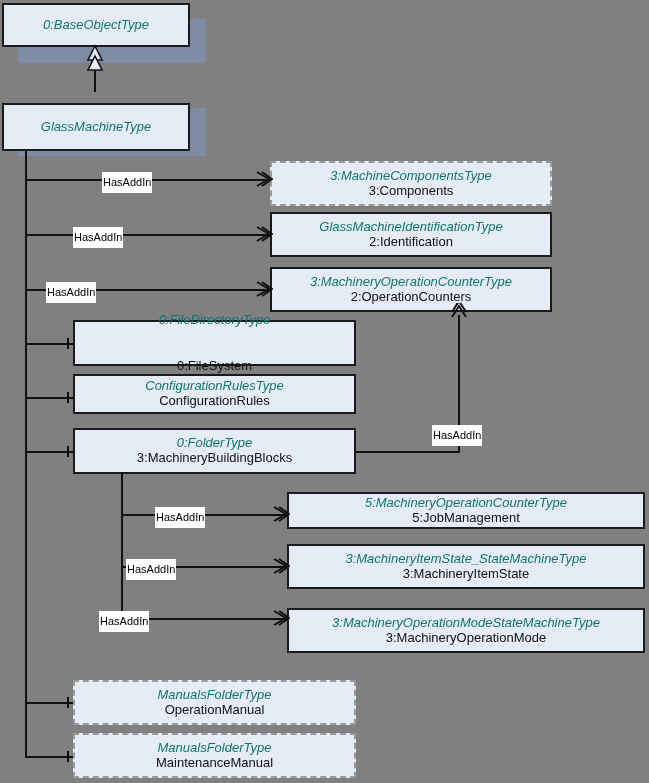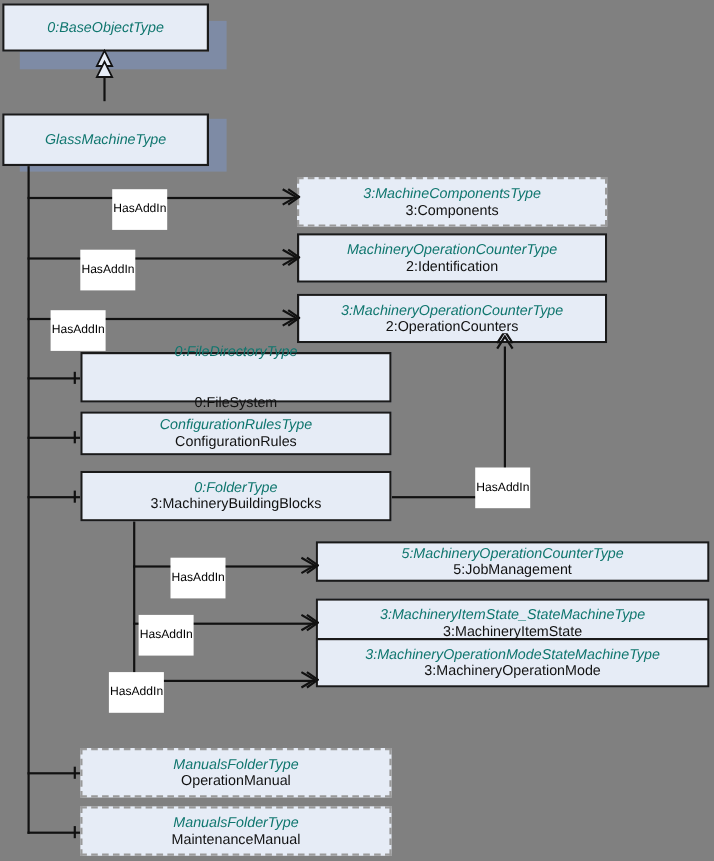--- a/index.html
+++ b/index.html
@@ -61,21 +61,21 @@
     width: 0;
     border-left: 2px solid #111;
     z-index: 3;
   }
   .edge-label {
     position: absolute;
     background: #ffffff;
     color: #000;
     font-size: 11px;
     line-height: 13px;
-    padding: 12px 1px;
+    padding: 4px 1px;
     white-space: nowrap;
     z-index: 8;
   }
   .arrow-open {
     position: absolute;
     z-index: 6;
   }
   .tick {
     position: absolute;
     width: 0;
@@ -178,21 +178,21 @@
   <div class="node" style="left:2px; top:103px; width:188px; height:48px;">
     <span class="type">GlassMachineType</span>
   </div>
 
   <div class="node dashed" style="left:270px; top:161px; width:282px; height:45px;">
     <span class="type">3:MachineComponentsType</span>
     <span class="inst">3:Components</span>
   </div>
 
   <div class="node" style="left:270px; top:212px; width:282px; height:45px;">
-    <span class="type">MachineryOperationCounterType</span>
+    <span class="type">GlassMachineIdentificationType</span>
     <span class="inst">2:Identification</span>
   </div>
 
   <div class="node" style="left:270px; top:267px; width:282px; height:45px;">
     <span class="type">3:MachineryOperationCounterType</span>
     <span class="inst">2:OperationCounters</span>
   </div>
 
   <div class="node" style="left:73px; top:320px; width:283px; height:46px;gap:31px;">
     <span class="type">0:FileDirectoryType</span>
@@ -212,21 +212,21 @@
   <div class="node" style="left:287px; top:492px; width:358px; height:37px;">
     <span class="type">5:MachineryOperationCounterType</span>
     <span class="inst">5:JobManagement</span>
   </div>
 
   <div class="node" style="left:287px; top:544px; width:358px; height:45px;">
     <span class="type">3:MachineryItemState_StateMachineType</span>
     <span class="inst">3:MachineryItemState</span>
   </div>
 
-  <div class="node" style="left:287px; top:580px; width:358px; height:45px;">
+  <div class="node" style="left:287px; top:608px; width:358px; height:45px;">
     <span class="type">3:MachineryOperationModeStateMachineType</span>
     <span class="inst">3:MachineryOperationMode</span>
   </div>
 
   <div class="node dashed" style="left:73px; top:680px; width:283px; height:45px;">
     <span class="type">ManualsFolderType</span>
     <span class="inst">OperationManual</span>
   </div>
 
   <div class="node dashed" style="left:73px; top:733px; width:283px; height:45px;">

